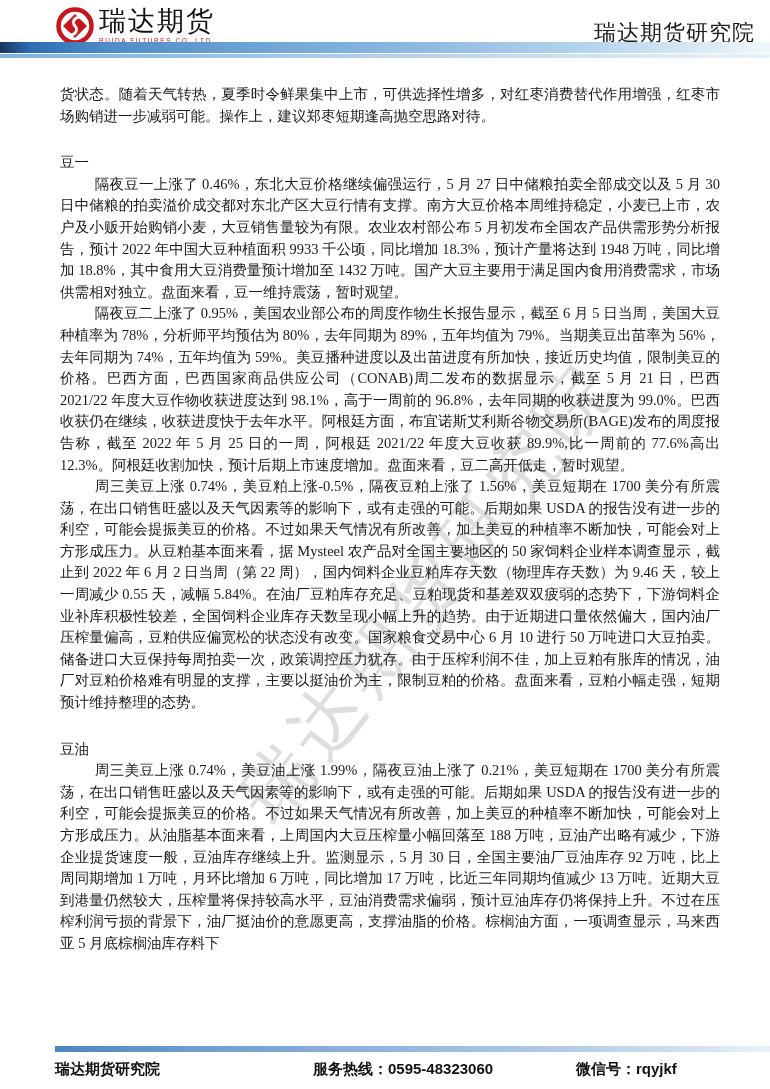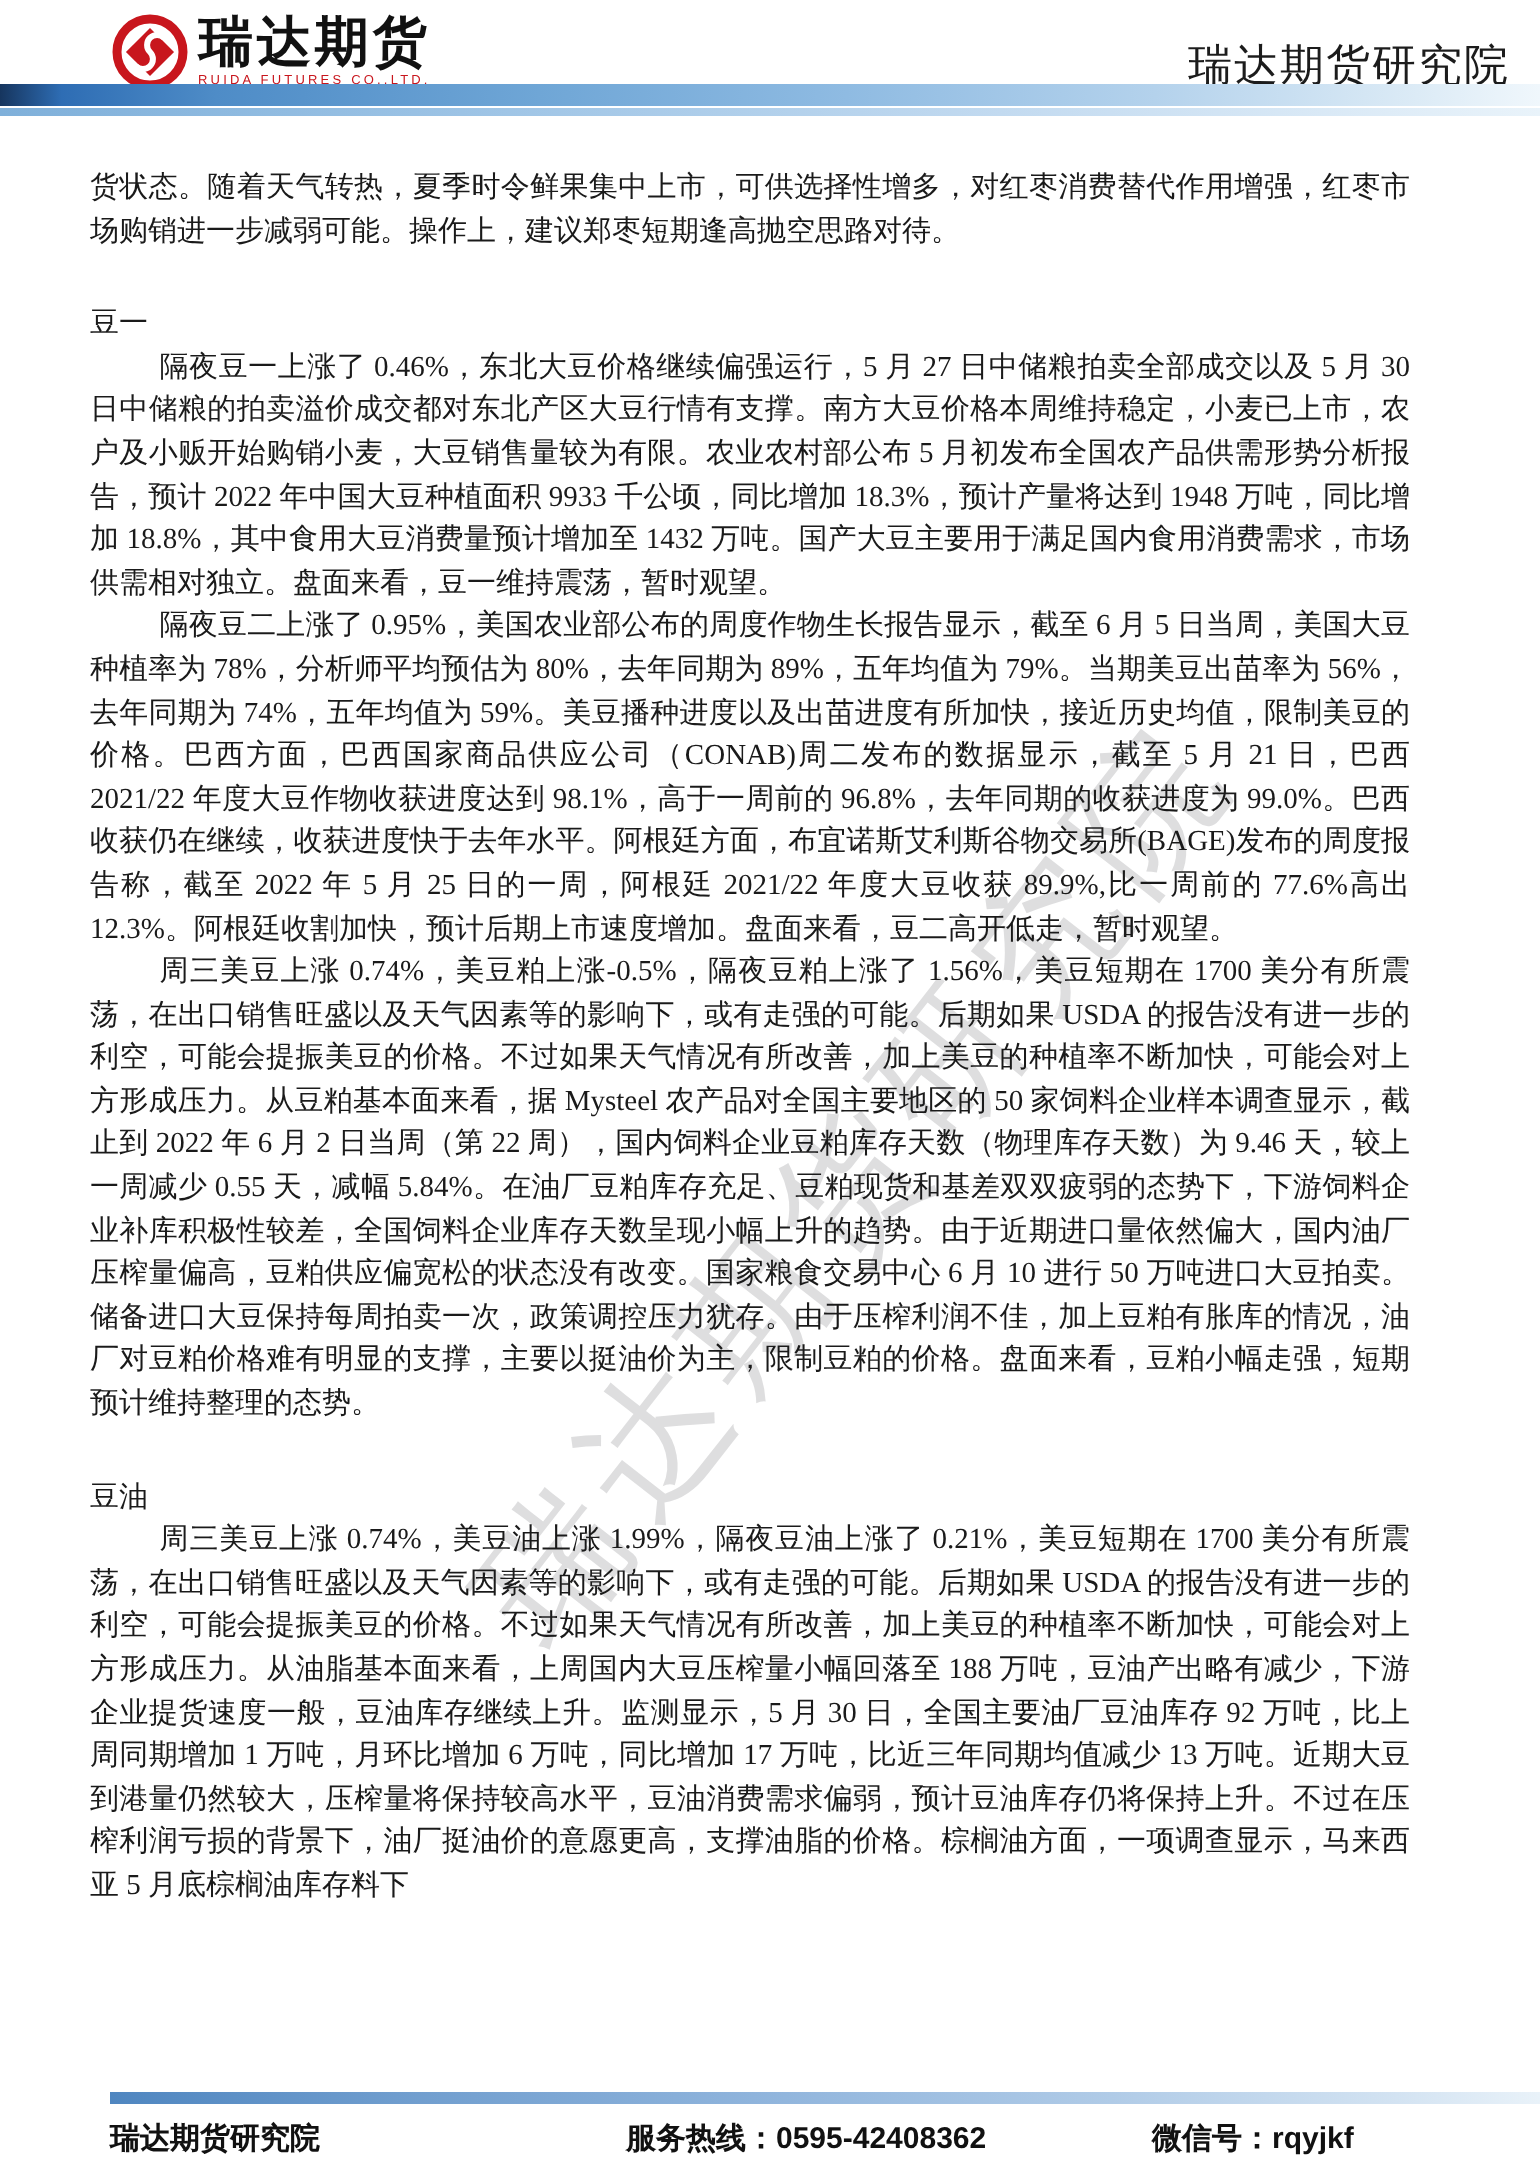--- a/index.html
+++ b/index.html
@@ -8,21 +8,21 @@
     background:#ffffff;overflow:hidden;
     font-family:"Liberation Serif","DejaVu Serif",serif;
     color:#1a1a1a;
   }
   
   .logo{position:absolute;left:55px;top:6px;display:flex;align-items:flex-start;}
   .logo-icon{width:40px;height:40px;display:block;}
   .logo-text{margin-left:4px;}
   .brand-cn{
     font-family:"Liberation Sans","DejaVu Sans",sans-serif;
-    font-weight:bold;font-size:27px;line-height:30px;letter-spacing:2px;color:#111;text-align:right;
+    font-weight:normal;font-size:27px;line-height:30px;letter-spacing:2px;color:#111;
   }
   .brand-en{
     font-family:"Liberation Sans","DejaVu Sans",sans-serif;
     font-size:6.5px;letter-spacing:1.6px;color:#c8161d;margin-top:1px;
   }
   .institute{
     position:absolute;right:15px;top:18px;
     font-family:"Liberation Sans","DejaVu Sans",sans-serif;
     font-size:22px;color:#1c1c1c;letter-spacing:1px;
   }
@@ -40,21 +40,21 @@
   }
   
   .watermark{
     position:absolute;left:140px;top:528px;width:600px;
     transform:rotate(-52deg);transform-origin:center;
     font-size:72px;letter-spacing:8px;white-space:nowrap;
     color:rgba(135,135,140,0.28);z-index:0;pointer-events:none;
   }
   
   main{
-    position:absolute;left:45px;top:84px;width:660px;z-index:1;
+    position:absolute;left:60px;top:84px;width:660px;z-index:1;
     font-size:14.5px;line-height:21.6px;text-align:justify;
   }
   main p{margin:0;}
   .section-title{
     margin:25px 0 0 0;font-size:14.5px;font-weight:normal;line-height:21.6px;
   }
   .indent{text-indent:2.4em;}
   
   .footer-bar{
     position:absolute;left:55px;top:1046px;width:715px;height:6px;
@@ -114,17 +114,17 @@
 
     <section>
       <p class="section-title">豆油</p>
       <p class="indent">周三美豆上涨 0.74%，美豆油上涨 1.99%，隔夜豆油上涨了 0.21%，美豆短期在 1700 美分有所震荡，在出口销售旺盛以及天气因素等的影响下，或有走强的可能。后期如果 USDA 的报告没有进一步的利空，可能会提振美豆的价格。不过如果天气情况有所改善，加上美豆的种植率不断加快，可能会对上方形成压力。从油脂基本面来看，上周国内大豆压榨量小幅回落至 188 万吨，豆油产出略有减少，下游企业提货速度一般，豆油库存继续上升。监测显示，5 月 30 日，全国主要油厂豆油库存 92 万吨，比上周同期增加 1 万吨，月环比增加 6 万吨，同比增加 17 万吨，比近三年同期均值减少 13 万吨。近期大豆到港量仍然较大，压榨量将保持较高水平，豆油消费需求偏弱，预计豆油库存仍将保持上升。不过在压榨利润亏损的背景下，油厂挺油价的意愿更高，支撑油脂的价格。棕榈油方面，一项调查显示，马来西亚 5 月底棕榈油库存料下</p>
     </section>
   </main>
 
   <div class="footer-bar"></div>
   <div class="footer-row">
     <span class="footer-org">瑞达期货研究院</span>
-    <span class="footer-hotline">服务热线：0595-42408362</span>
+    <span class="footer-hotline">服务热线：0595-48323060</span>
     <span class="footer-wechat">微信号：rqyjkf</span>
   </div>
 
 </div>
 
 </body></html>

